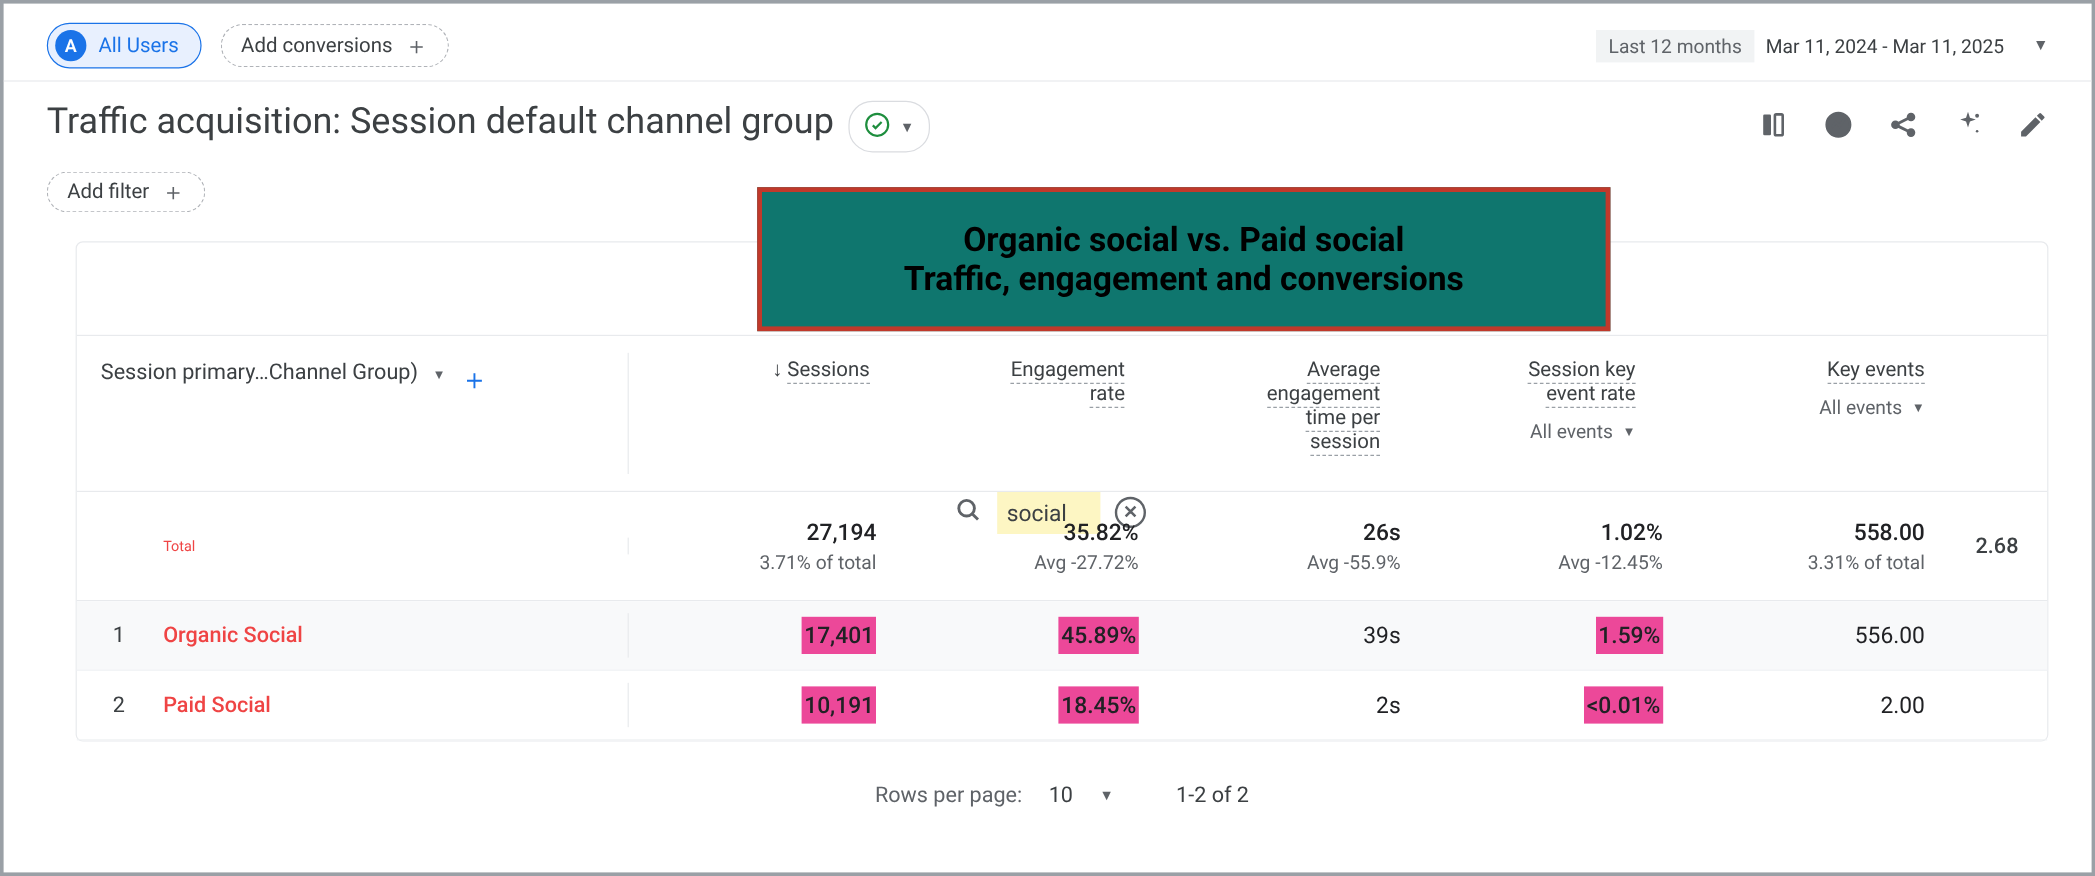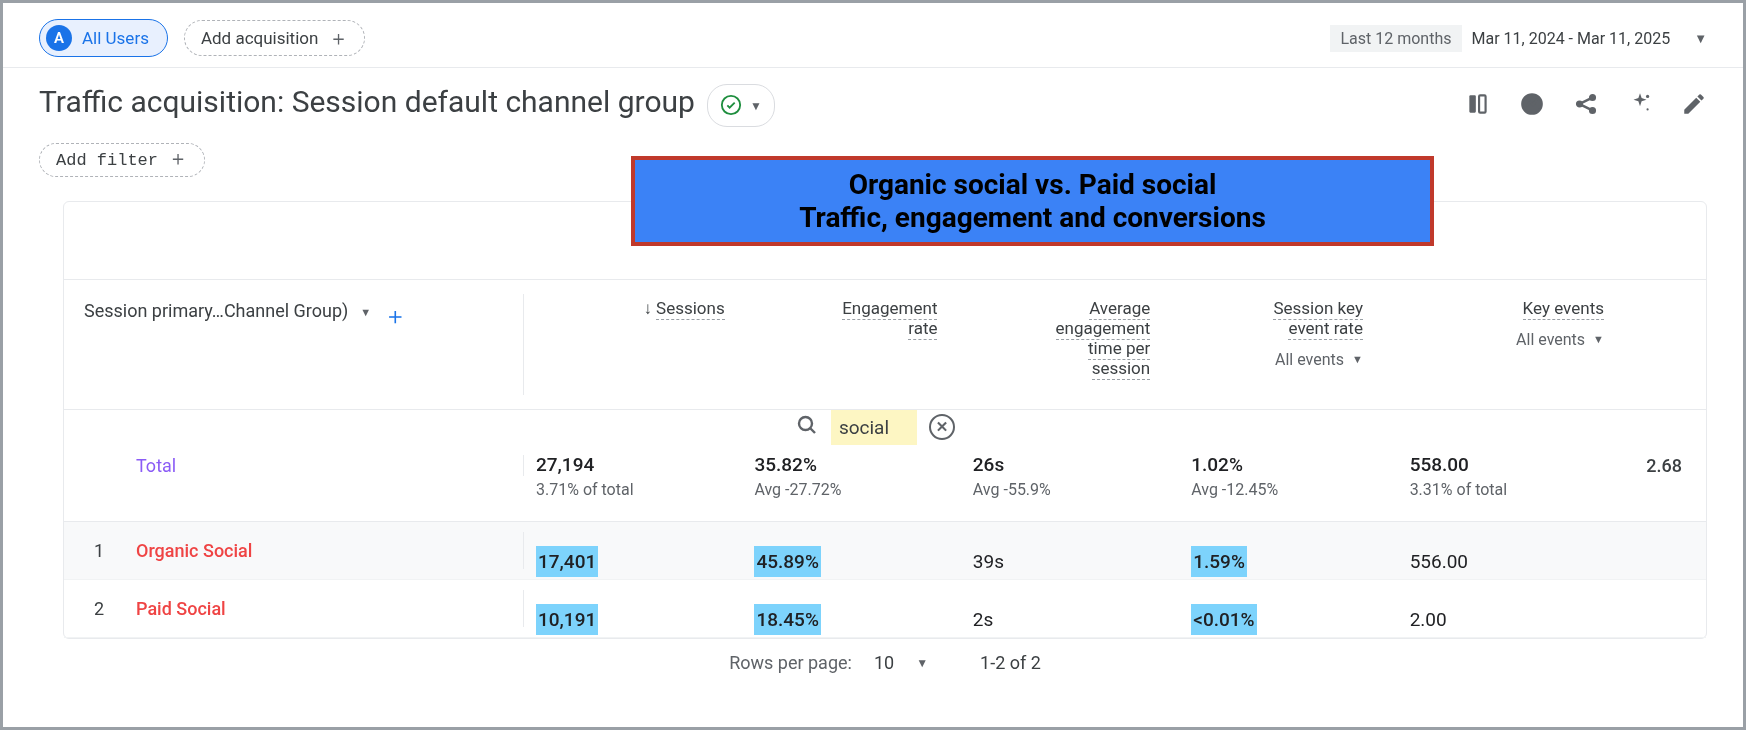--- a/index.html
+++ b/index.html
@@ -53,27 +53,27 @@
     border: 1px solid #dadce0; border-radius: 20px;
     padding: 3px 12px;
   }
   .check-badge { color: #1e8e3e; }
   .action-icons { display: flex; align-items: center; gap: 28px; color: #5f6368;}
   .action-icons svg { width: 26px; height: 26px; fill: #5f6368; }
   .add-filter-chip {
     display: inline-flex; align-items: center; gap: 10px;
     border: 1px dashed #b0b3b8; border-radius: 22px;
     padding: 6px 16px; margin: 10px 0 0 36px;
-    font-size: 17px; color: #3c4043; font-family: Liberation Mono, monospace;
+    font-size: 17px; color: #3c4043;
   }
 
   .annotation {
     position: absolute; top: 153px; left: 628px;
-    width: 803px; border: 4px solid #c0392b;
-    background: #3b82f6; padding: 8px 28px; text-align: center;
+    width: 711px; border: 4px solid #c0392b;
+    background: #0f766e; padding: 23px 28px; text-align: center;
     z-index: 10;
   }
   .annotation .line1 { font-size: 28px; font-weight: 700; color: #000;}
   .annotation .line2 { font-size: 28px; font-weight: 700; color: #000;}
 
   .panel {
     margin: 24px 36px 0 60px;
     border: 1px solid #e8eaed;
     border-radius: 6px;
     background: #fff;
@@ -107,42 +107,42 @@
   .dotted { border-bottom: 1.5px dashed #9aa0a6; padding-bottom: 1px;}
   .sort-arrow { margin-right: 4px; }
   .sublabel { color: #5f6368; font-size: 16px; margin-top: 12px; display: flex; align-items: center; justify-content: flex-end; gap: 8px;}
 
   .table-row { display: flex; padding: 10px 20px; align-items: center; font-size: 18px;}
   .table-row.totals { border-bottom: 1px solid #e8eaed; padding: 22px 20px;}
   .table-row.data-row { border-bottom: 1px solid #f1f3f4; height: 58px;}
   .cell-dim { flex: 0 0 440px; display: flex; align-items: center; gap: 32px; border-right: 1px solid #e8eaed; height: 100%;}
   .rownum { width: 20px; text-align: right; color: #3c4043;}
   .rowlabel { color: #ef4444; font-weight: 500; }
-  .total-label { color: #8b5cf6; font-size: 18px; padding-left: 52px;}
-  .cell { flex: 1; text-align: left; padding: 0 12px; margin-top: 21px;}
+  .total-label { color: #ef4444; font-size: 12px; padding-left: 52px;}
+  .cell { flex: 1; text-align: right; padding: 0 12px;}
   .cell .val { color: #202124; font-weight: 500; font-size: 19px;}
   .cell .sub { color: #5f6368; font-size: 16px; margin-top: 4px;}
-  .hl { background: #7dd3fc; padding: 4px 2px; display: inline-block;}
+  .hl { background: #ec4899; padding: 4px 2px; display: inline-block;}
   .row-odd { background: #f8f9fa; }
   .last-col { flex: 0 0 70px; text-align: right; padding-right: 4px;}
 </style>
 </head>
 <body>
 
 
 
 
 <div class="top-bar">
   <div class="top-left">
     <div class="all-users-chip">
       <div class="circle-a">A</div>
       <span>All Users</span>
     </div>
     <div class="add-comparison-chip">
-      <span>Add acquisition</span>
+      <span>Add conversions</span>
       <span class="plus">＋</span>
     </div>
   </div>
   <div class="top-right">
     <span class="date-preset">Last 12 months</span>
     <span class="date-range">Mar 11, 2024 - Mar 11, 2025</span>
     <span class="dropdown-arrow">▼</span>
   </div>
 </div>
 <div class="divider"></div>

